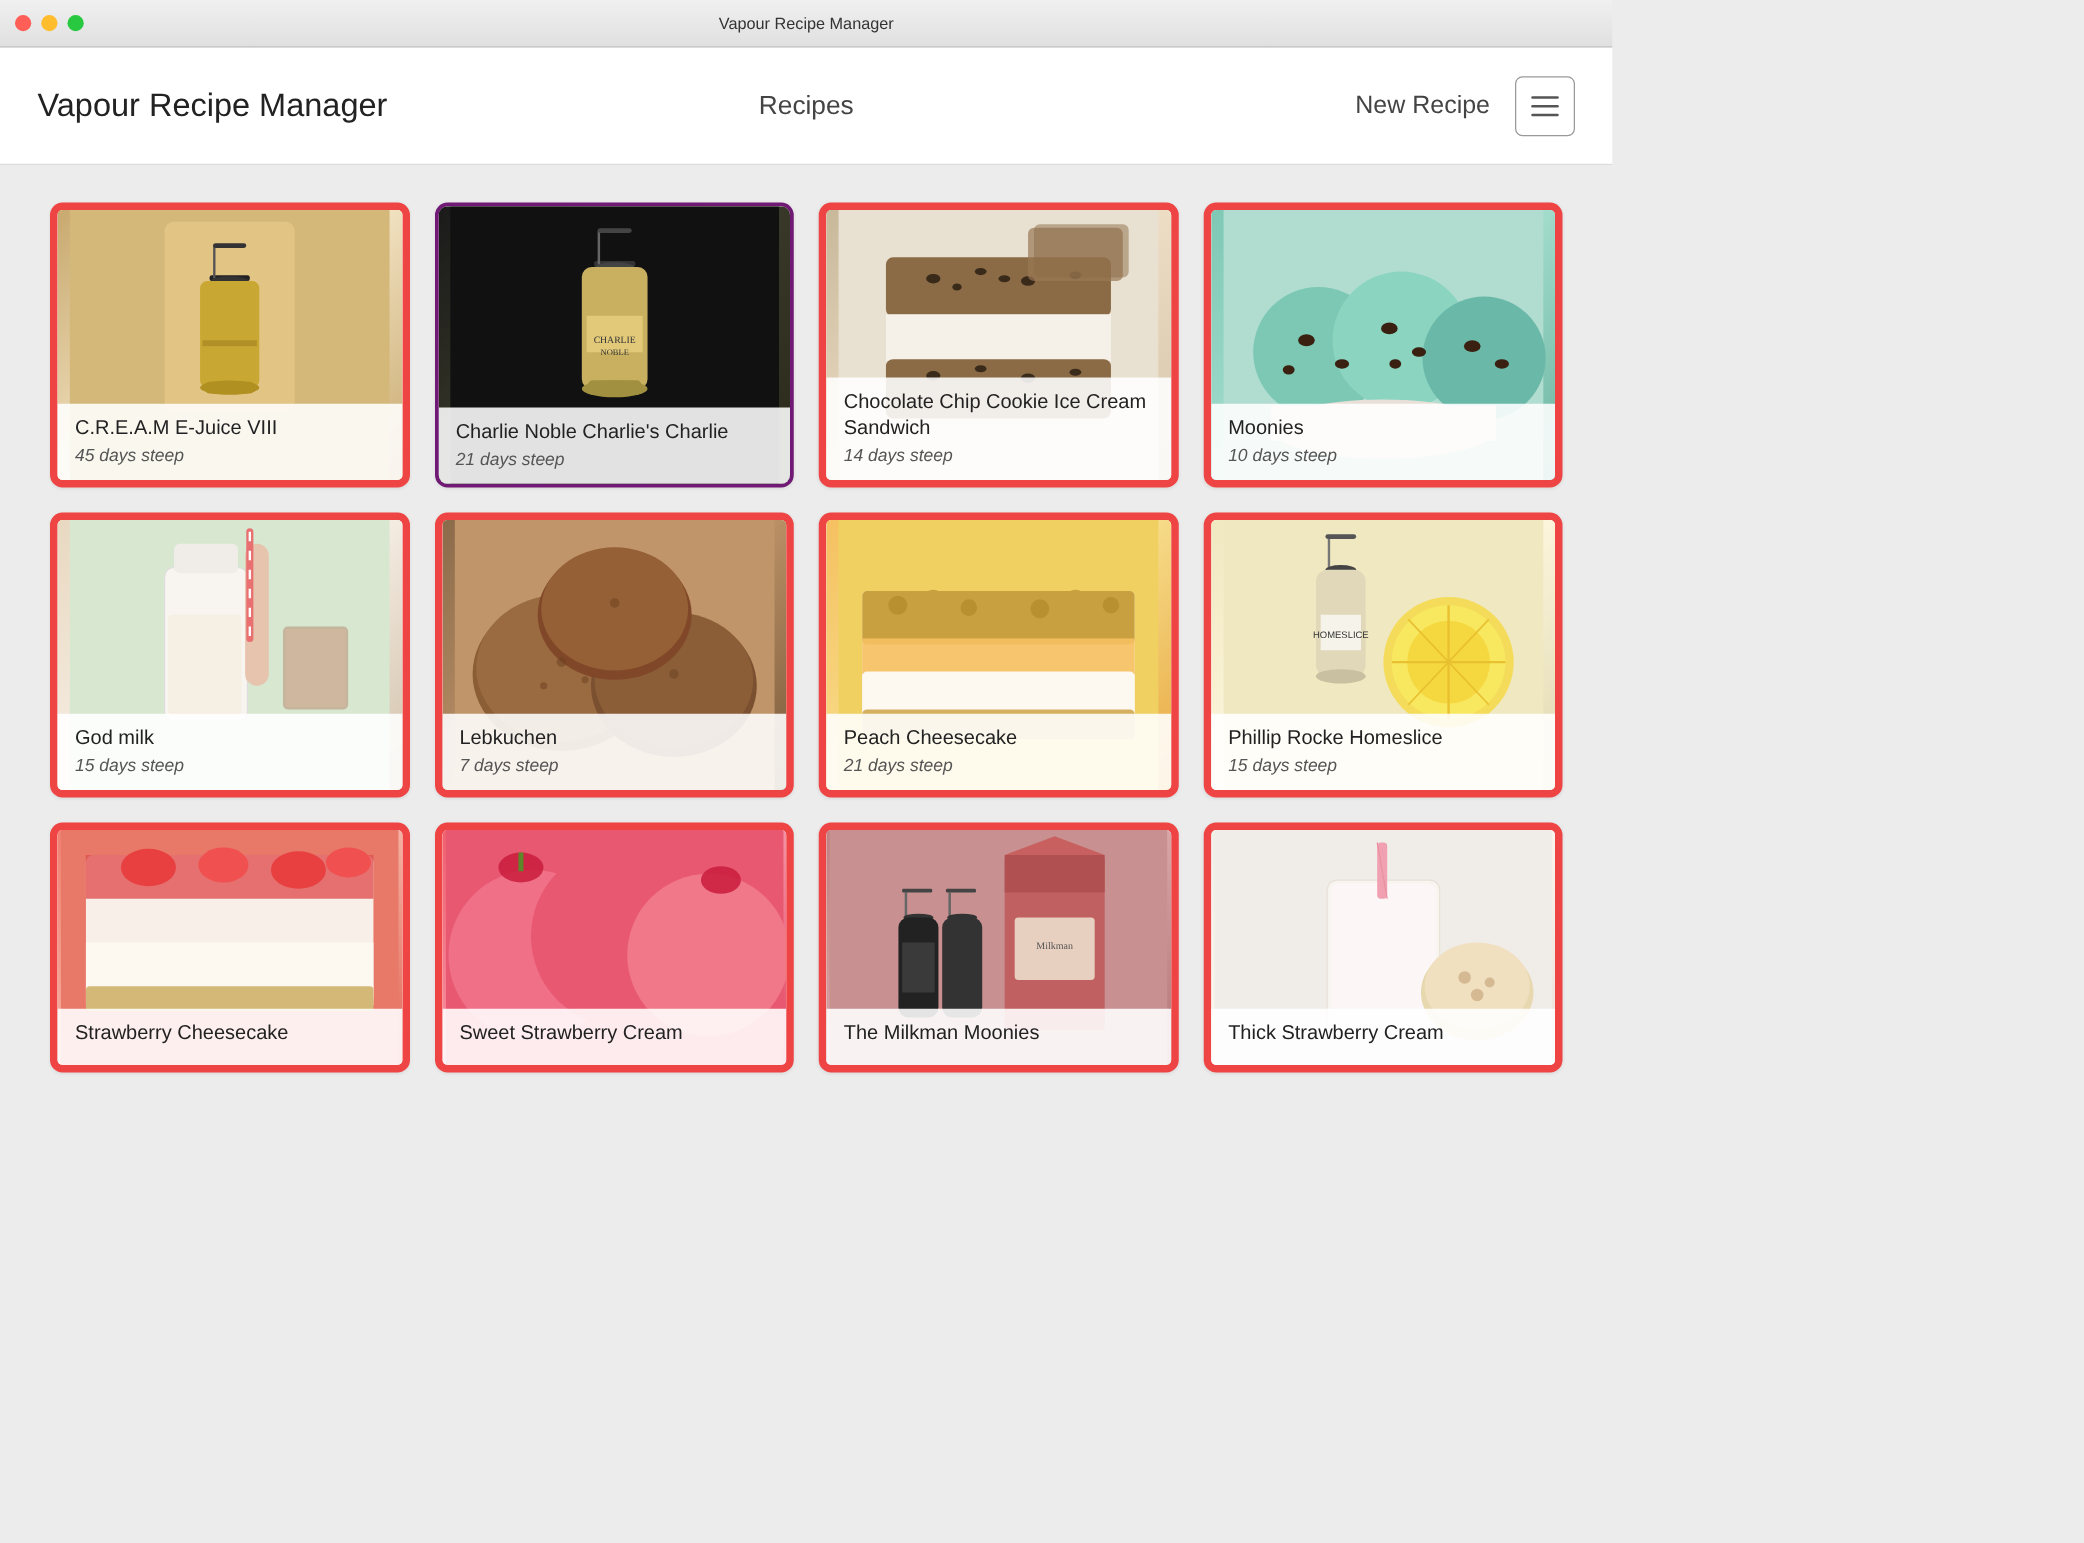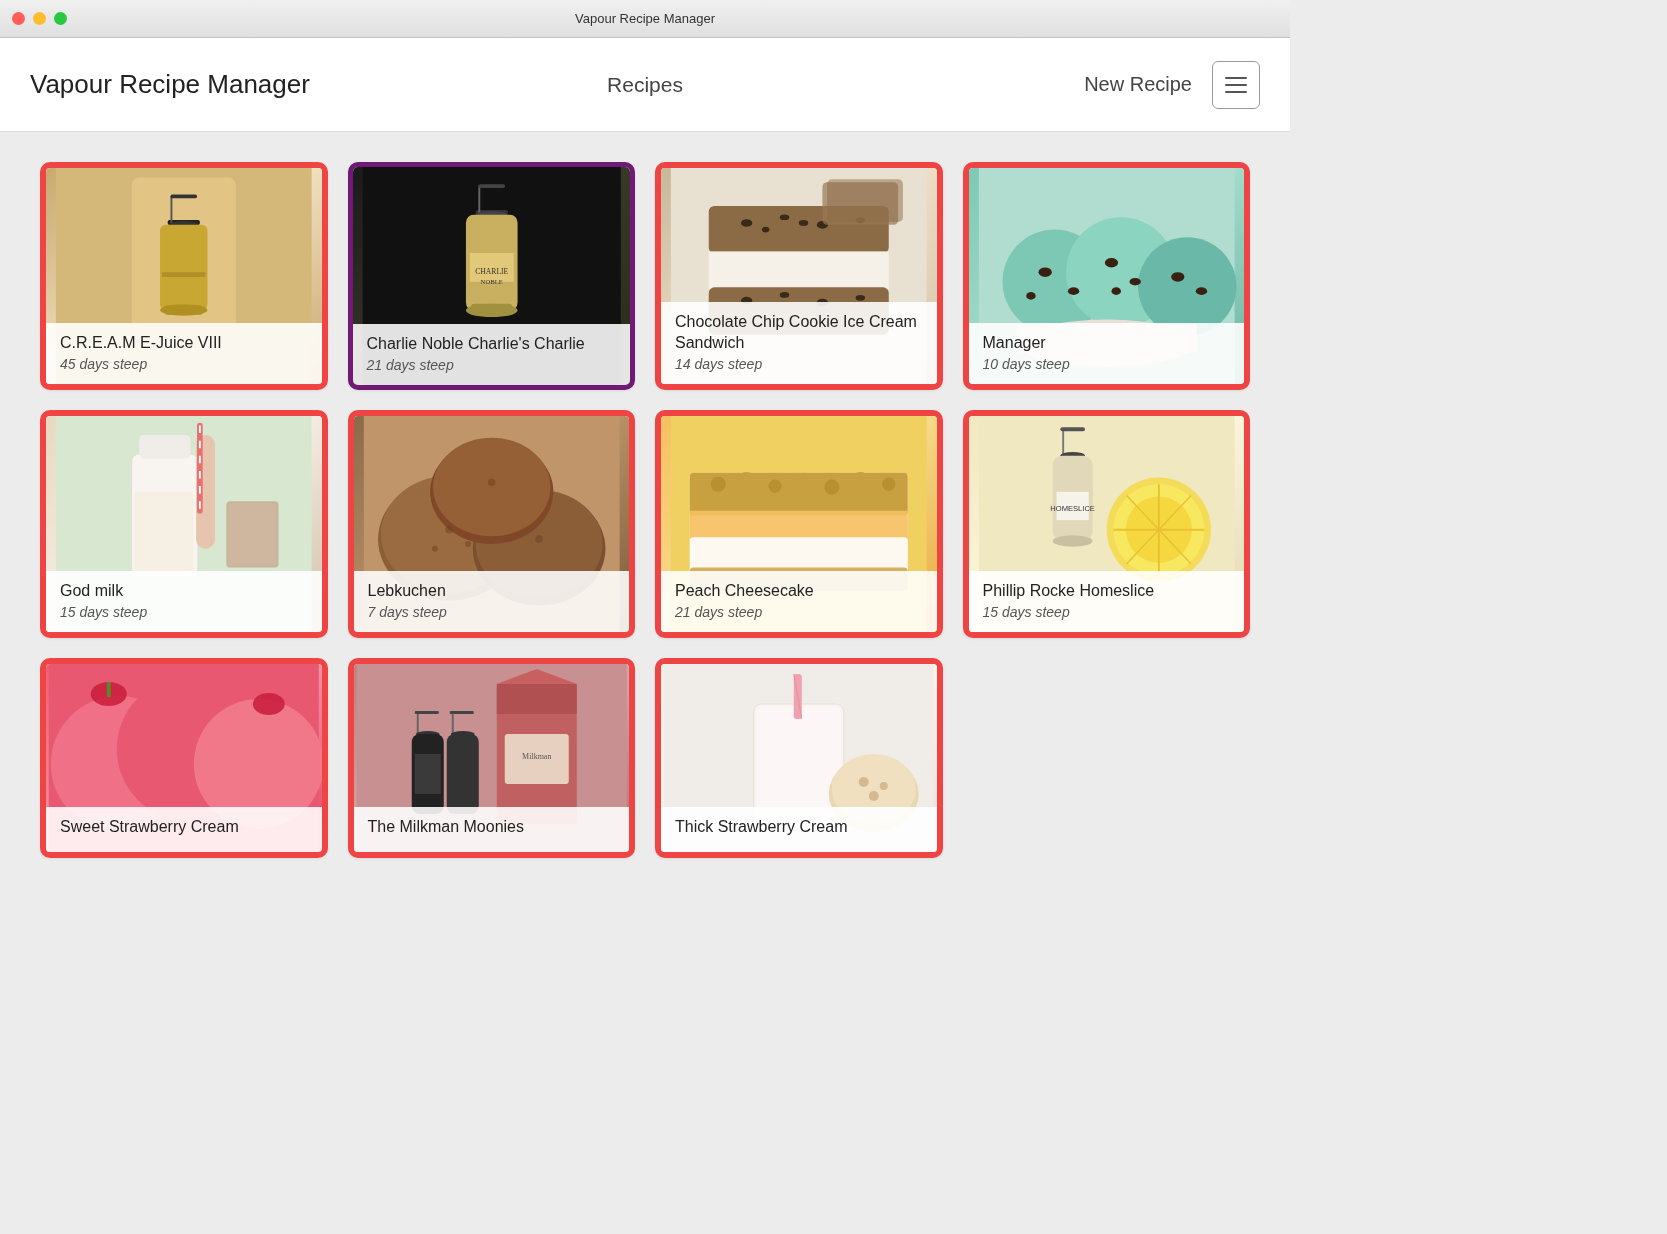--- a/index.html
+++ b/index.html
@@ -224,21 +224,21 @@
           <ellipse cx="135" cy="150" rx="25" ry="6" fill="#b09020"></ellipse>
           <rect x="115" y="145" width="40" height="10" rx="3" fill="#b09020"></rect>
         </svg>
       </div>
       <div class="recipe-card-overlay">
         <div class="recipe-name">C.R.E.A.M E-Juice VIII</div>
         <div class="recipe-steep">45 days steep</div>
       </div>
     </div>
 
-    <div class="recipe-card" style="border: 5px solid #701a75;">
+    <div class="recipe-card" style="border: 3px solid #701a75;">
       <div class="img-block img-charlie">
         <svg viewBox="0 0 270 228" xmlns="http://www.w3.org/2000/svg" style="position:absolute;top:0;left:0;width:100%;height:100%;">
           <rect width="270" height="228" fill="#111"></rect>
 
           <rect x="118" y="45" width="34" height="5" rx="2" fill="#333"></rect>
           <rect x="121" y="20" width="2" height="28" fill="#666"></rect>
           <rect x="121" y="18" width="28" height="4" rx="2" fill="#444"></rect>
           <ellipse cx="135" cy="50" rx="16" ry="4" fill="#444"></ellipse>
           <rect x="108" y="50" width="54" height="100" rx="8" fill="#c8b060"></rect>
           <rect x="112" y="90" width="46" height="30" fill="#e8d080" opacity="0.8"></rect>
@@ -300,21 +300,21 @@
           <ellipse cx="165" cy="120" rx="6" ry="4" fill="#3a2010"></ellipse>
           <ellipse cx="145" cy="130" rx="5" ry="4" fill="#3a2010"></ellipse>
           <ellipse cx="210" cy="115" rx="7" ry="5" fill="#3a2010"></ellipse>
           <ellipse cx="235" cy="130" rx="6" ry="4" fill="#3a2010"></ellipse>
 
           <ellipse cx="135" cy="185" rx="95" ry="25" fill="#e8e0d8"></ellipse>
           <rect x="40" y="165" width="190" height="30" fill="#e8e0d8"></rect>
         </svg>
       </div>
       <div class="recipe-card-overlay">
-        <div class="recipe-name">Manager</div>
+        <div class="recipe-name">Moonies</div>
         <div class="recipe-steep">10 days steep</div>
       </div>
     </div>
 
     <div class="recipe-card">
       <div class="img-block img-godmilk">
         <svg viewBox="0 0 270 228" xmlns="http://www.w3.org/2000/svg" style="position:absolute;top:0;left:0;width:100%;height:100%;">
           <rect width="270" height="228" fill="#d8e8d0"></rect>
 
           <rect x="80" y="40" width="70" height="130" rx="8" fill="#f8f4f0" stroke="#ddd" stroke-width="1"></rect>
@@ -411,20 +411,42 @@
           <text x="99" y="100" font-size="8" text-anchor="middle" fill="#333">HOMESLICE</text>
           <ellipse cx="99" cy="132" rx="21" ry="6" fill="#c8c0a0"></ellipse>
         </svg>
       </div>
       <div class="recipe-card-overlay">
         <div class="recipe-name">Phillip Rocke Homeslice</div>
         <div class="recipe-steep">15 days steep</div>
       </div>
     </div>
 
+    <div class="recipe-card" style="height:200px;">
+      <div class="img-block img-strawberry-cheese" style="height:200px;">
+        <svg viewBox="0 0 270 200" xmlns="http://www.w3.org/2000/svg" style="position:absolute;top:0;left:0;width:100%;height:100%;">
+          <rect width="270" height="200" fill="#e87868"></rect>
+
+          <rect x="20" y="20" width="230" height="120" rx="6" fill="#f8f0e8"></rect>
+          <rect x="20" y="20" width="230" height="35" fill="#e05050" opacity="0.8"></rect>
+
+          <ellipse cx="70" cy="30" rx="22" ry="15" fill="#e84040"></ellipse>
+          <ellipse cx="130" cy="28" rx="20" ry="14" fill="#f05050"></ellipse>
+          <ellipse cx="190" cy="32" rx="22" ry="15" fill="#e84040"></ellipse>
+          <ellipse cx="230" cy="26" rx="18" ry="12" fill="#f05050"></ellipse>
+
+          <rect x="20" y="90" width="230" height="50" fill="#fdf8f0"></rect>
+          <rect x="20" y="125" width="230" height="20" rx="3" fill="#d4b878"></rect>
+        </svg>
+      </div>
+      <div class="recipe-card-overlay">
+        <div class="recipe-name">Strawberry Cheesecake</div>
+        <div class="recipe-steep"></div>
+      </div>
+    </div>
 
     <div class="recipe-card" style="height:200px;">
       <div class="img-block img-sweet-strawberry" style="height:200px;">
         <svg viewBox="0 0 270 200" xmlns="http://www.w3.org/2000/svg" style="position:absolute;top:0;left:0;width:100%;height:100%;">
           <rect width="270" height="200" fill="#e85870"></rect>
 
           <circle cx="70" cy="100" r="68" fill="#f07088"></circle>
           <circle cx="140" cy="85" r="72" fill="#e85870"></circle>
           <circle cx="210" cy="100" r="65" fill="#f07888"></circle>
 

